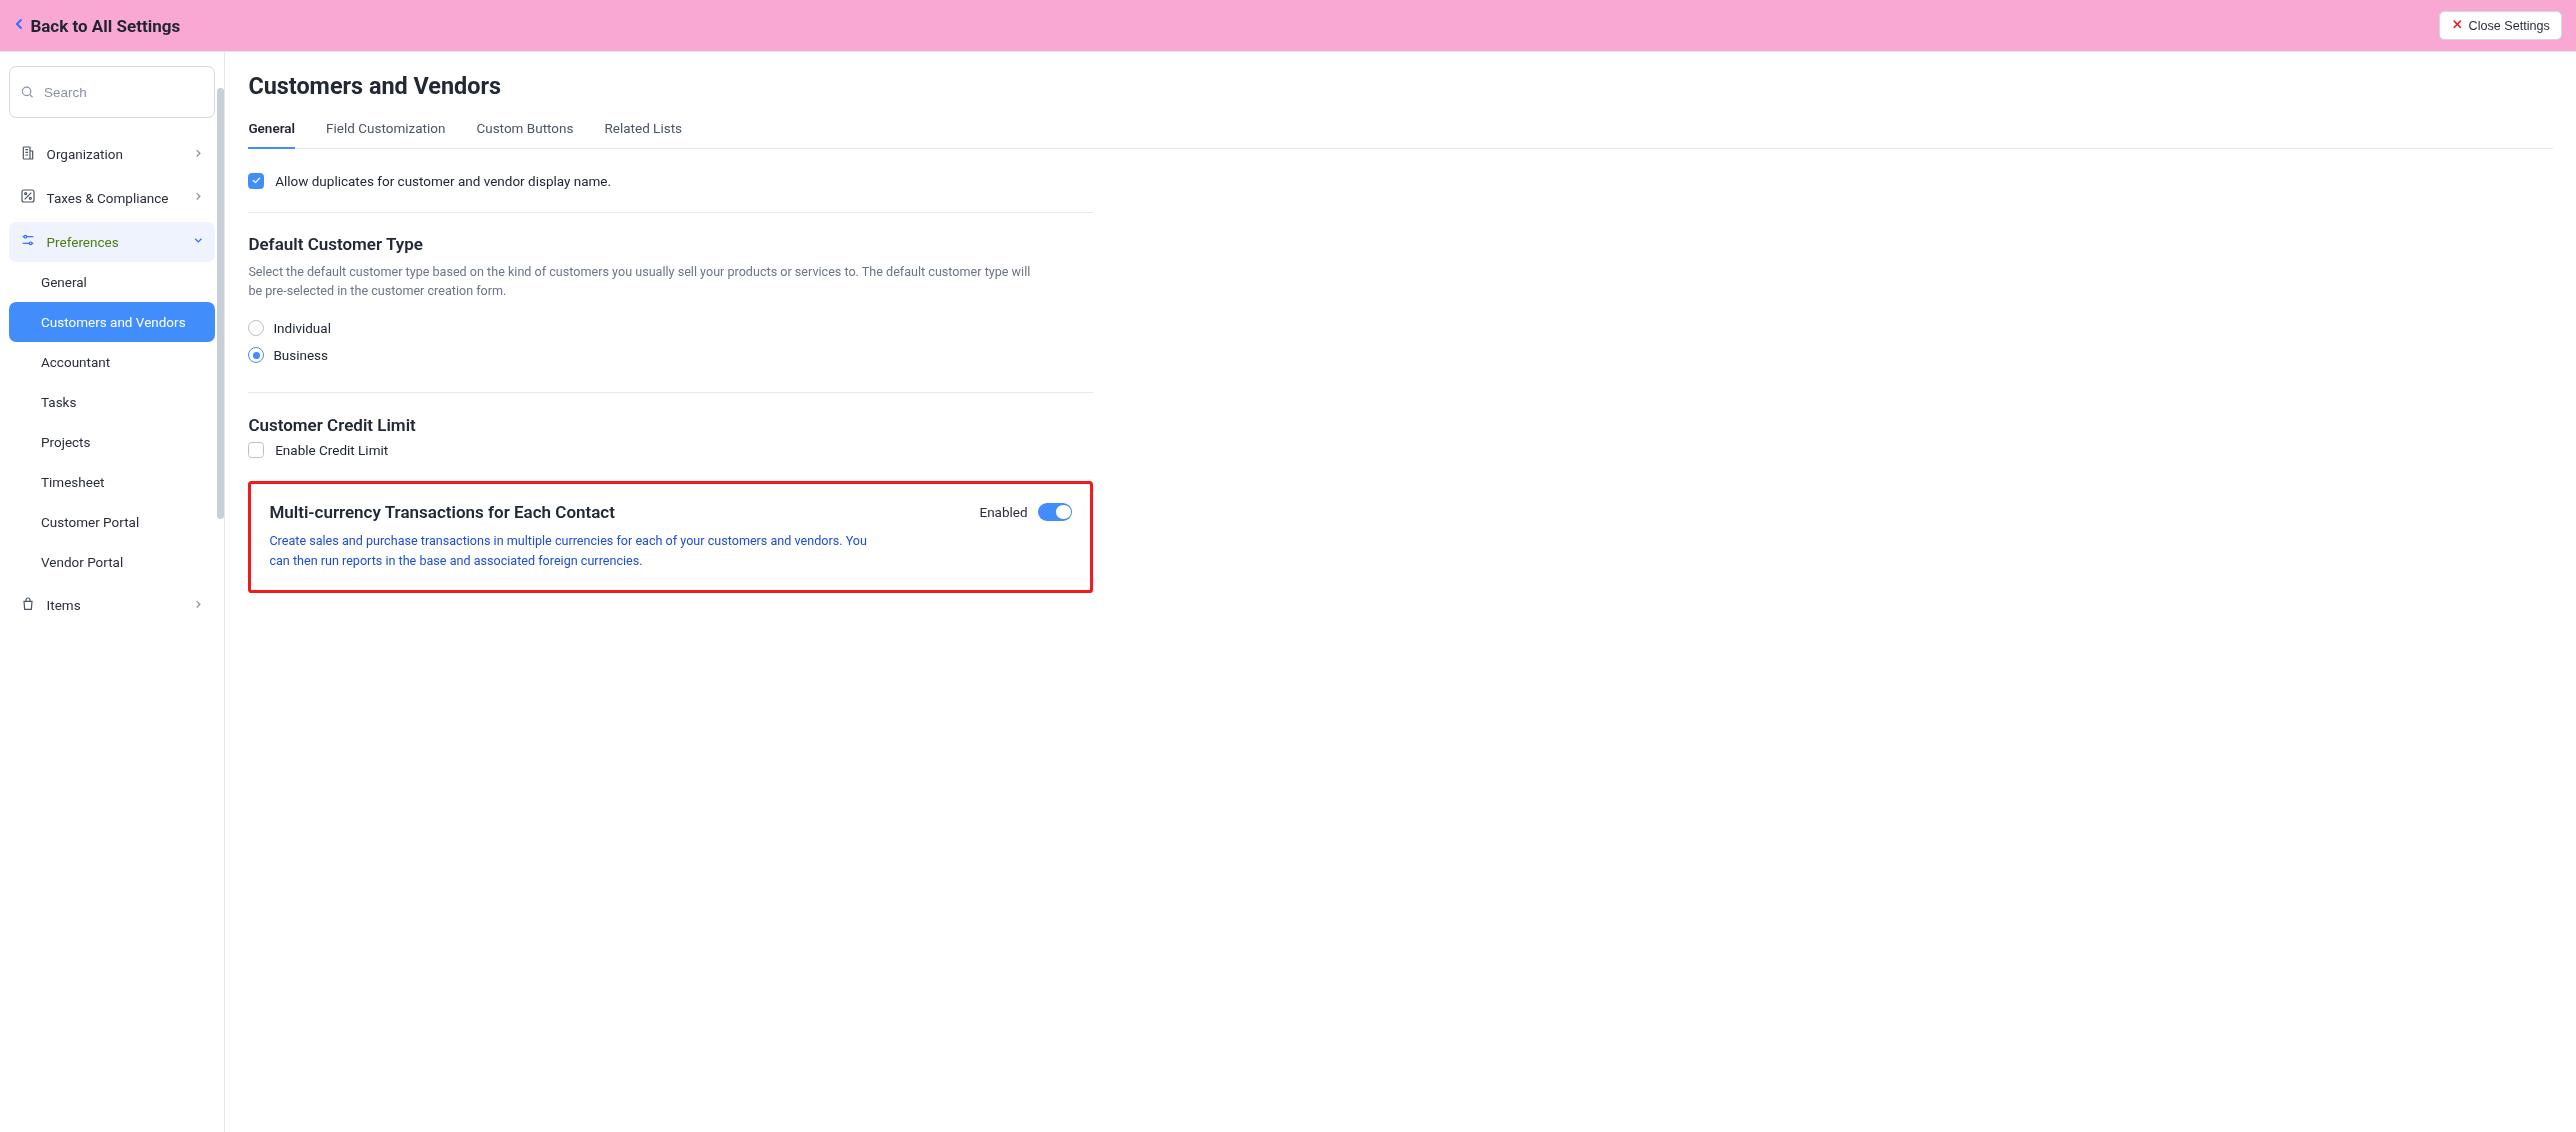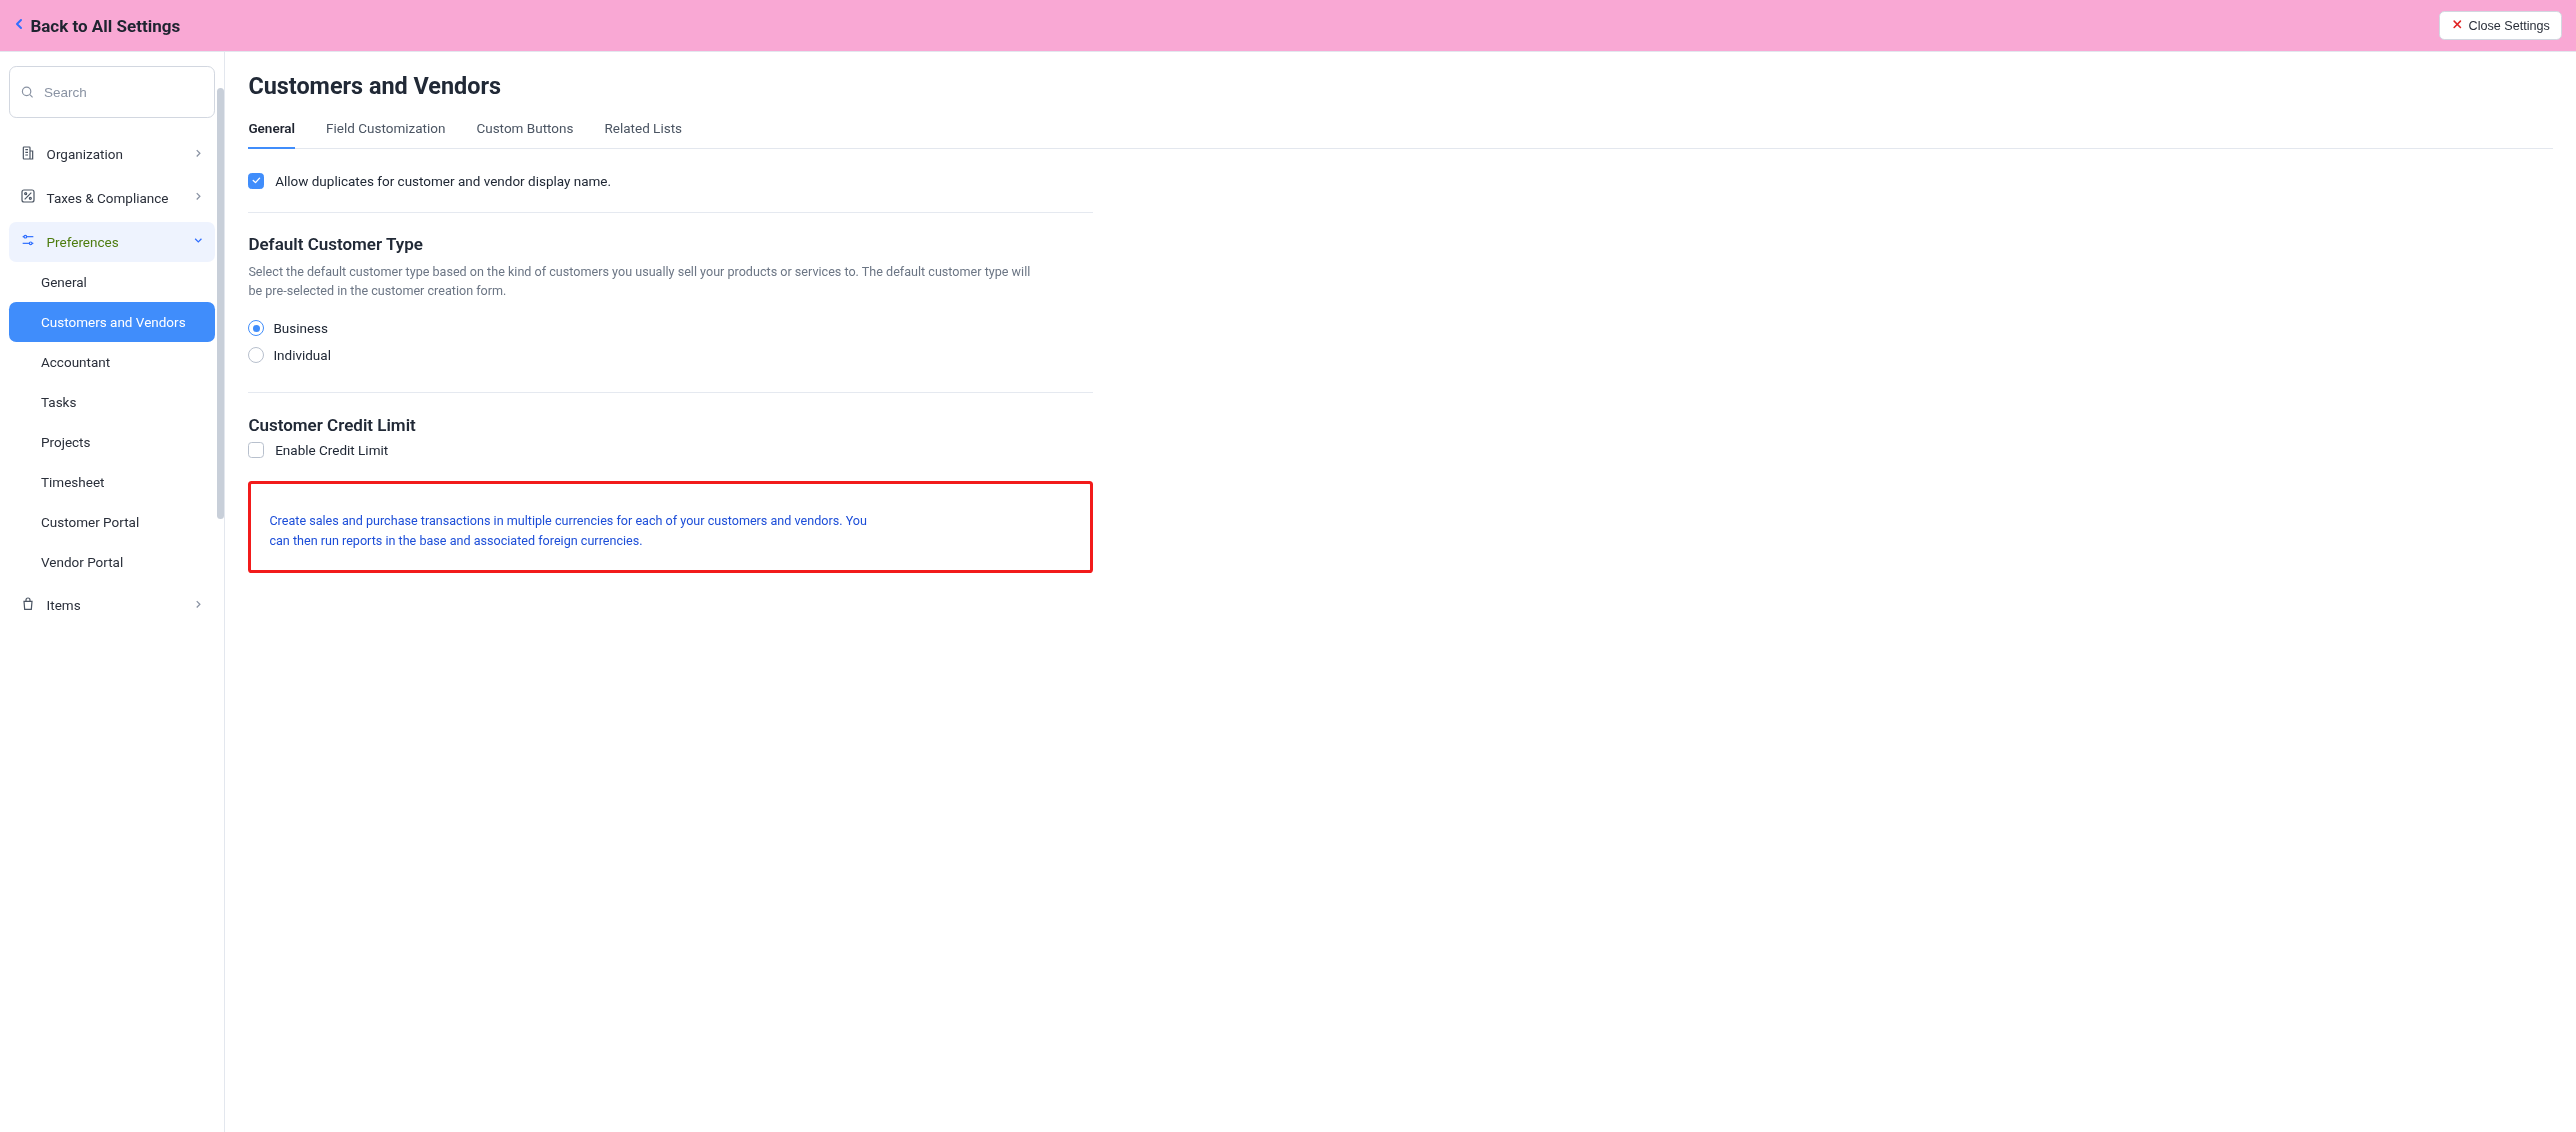--- a/index.html
+++ b/index.html
@@ -259,38 +259,45 @@
         </span>
         <span>Allow duplicates for customer and vendor display name.</span>
       </div>
 
       <hr class="sep">
 
       <div class="section pad-after">
         <h2>Default Customer Type</h2>
         <p class="desc">Select the default customer type based on the kind of customers you usually sell your products or services to. The default customer type will be pre-selected in the customer creation form.</p>
         <div class="radio-row">
+          <span class="radio"></span>
+          <span>Individual</span>
+        </div>
+        <div class="radio-row">
           <span class="radio on"></span>
           <span>Business</span>
-        </div>
-        <div class="radio-row">
-          <span class="radio"></span>
-          <span>Individual</span>
         </div>
       </div>
 
       <hr class="sep">
 
       <div class="section pad-after">
         <h2>Customer Credit Limit</h2>
         <div class="check-row" style="padding:0">
           <span class="chk"></span>
           <span>Enable Credit Limit</span>
         </div>
       </div>
 
       <div class="multi-box">
+        <div class="multi-head">
+          <h2>Multi-currency Transactions for Each Contact</h2>
+          <div class="enabled-wrap">
+            <span>Enabled</span>
+            <span class="toggle"></span>
+          </div>
+        </div>
         <p class="multi-desc">Create sales and purchase transactions in multiple currencies for each of your customers and vendors. You can then run reports in the base and associated foreign currencies.</p>
       </div>
     </div>
   </main>
 </div>
 
 
 </body></html>

